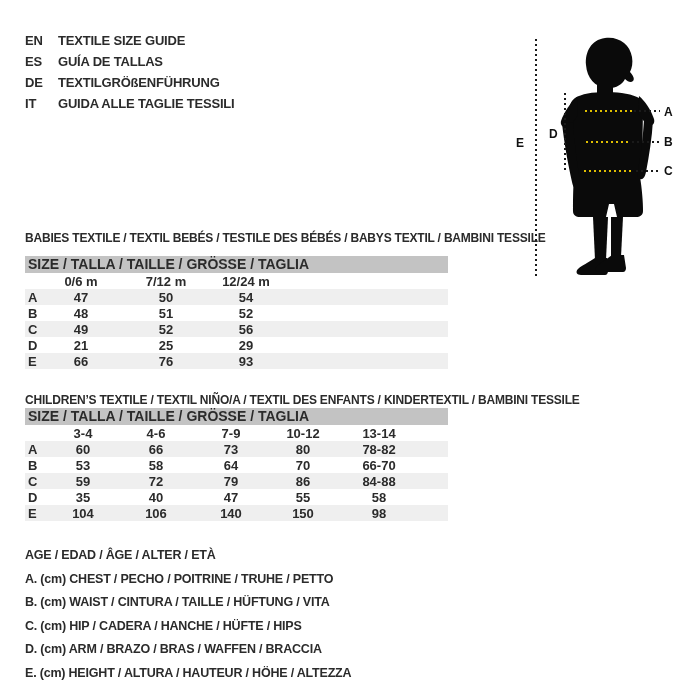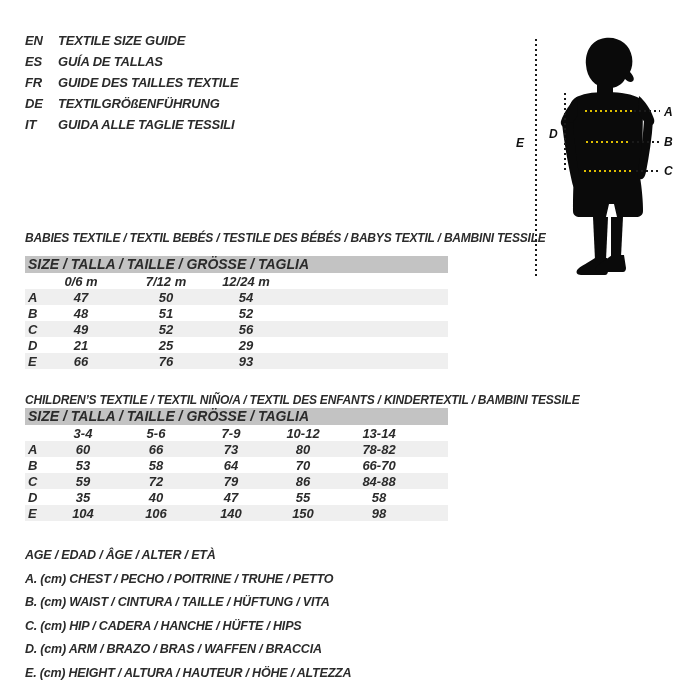--- a/index.html
+++ b/index.html
@@ -1,18 +1,18 @@
 <!DOCTYPE html>
 <html style="--ink: #2b2b2b; --bar-gray: #c3c3c3; --stripe-gray: #efefef; --accent-yellow: #e0bf00; --silhouette: #0a0a0a;"><head>
 <meta charset="utf-8">
 <title>TEXTILE SIZE GUIDE</title>
 <style>
   html,body{margin:0;padding:0;background:#fff;}
   body{width:700px;height:700px;font-family:"Liberation Sans",sans-serif;}
-  .page{position:relative;width:700px;height:700px;background:#fff;overflow:hidden;color:var(--ink,#2b2b2b);font-style:italic;}
+  .page{position:relative;width:700px;height:700px;background:#fff;overflow:hidden;color:var(--ink,#2b2b2b);}
   .abs{position:absolute;}
 
   
   .lang-list{left:25px;top:30px;}
   .lang-row{display:flex;height:21px;line-height:21px;font-size:13px;font-weight:700;letter-spacing:-0.2px;white-space:nowrap;}
   .lang-code{width:33px;}
 
   
   .heading{font-size:12px;font-weight:700;letter-spacing:-0.2px;white-space:nowrap;}
 
@@ -45,24 +45,20 @@
 <div class="page">
 
   <div class="abs lang-list">
     <div class="lang-row">
       <span class="lang-code">EN</span>
       <span>TEXTILE SIZE GUIDE</span>
     </div>
     <div class="lang-row">
       <span class="lang-code">ES</span>
       <span>GUÍA DE TALLAS</span>
-    </div>
-    <div class="lang-row">
-      <span class="lang-code">FR</span>
-      <span>GUIDE DES TAILLES TEXTILE</span>
     </div>
     <div class="lang-row">
       <span class="lang-code">DE</span>
       <span>TEXTILGRÖßENFÜHRUNG</span>
     </div>
     <div class="lang-row">
       <span class="lang-code">IT</span>
       <span>GUIDA ALLE TAGLIE TESSILI</span>
     </div>
   </div>
@@ -144,21 +140,21 @@
     </div>
   </div>
 
   <div class="abs heading" style="left:25px;top:393px;">CHILDREN’S TEXTILE / TEXTIL NIÑO/A / TEXTIL DES ENFANTS / KINDERTEXTIL / BAMBINI TESSILE</div>
   <div class="abs sizebar" style="left:25px;top:408px;">SIZE / TALLA / TAILLE / GRÖSSE / TAGLIA</div>
 
   <div class="abs tbl" style="left:25px;top:425px;">
     <div class="trow">
       <div class="cell letter c-c0"></div>
       <div class="cell c-c1">3-4</div>
-      <div class="cell c-c2">5-6</div>
+      <div class="cell c-c2">4-6</div>
       <div class="cell c-c3">7-9</div>
       <div class="cell c-c4">10-12</div>
       <div class="cell c-c5">13-14</div>
     </div>
     <div class="trow stripe">
       <div class="cell letter c-c0">A</div>
       <div class="cell c-c1">60</div>
       <div class="cell c-c2">66</div>
       <div class="cell c-c3">73</div>
       <div class="cell c-c4">80</div>

